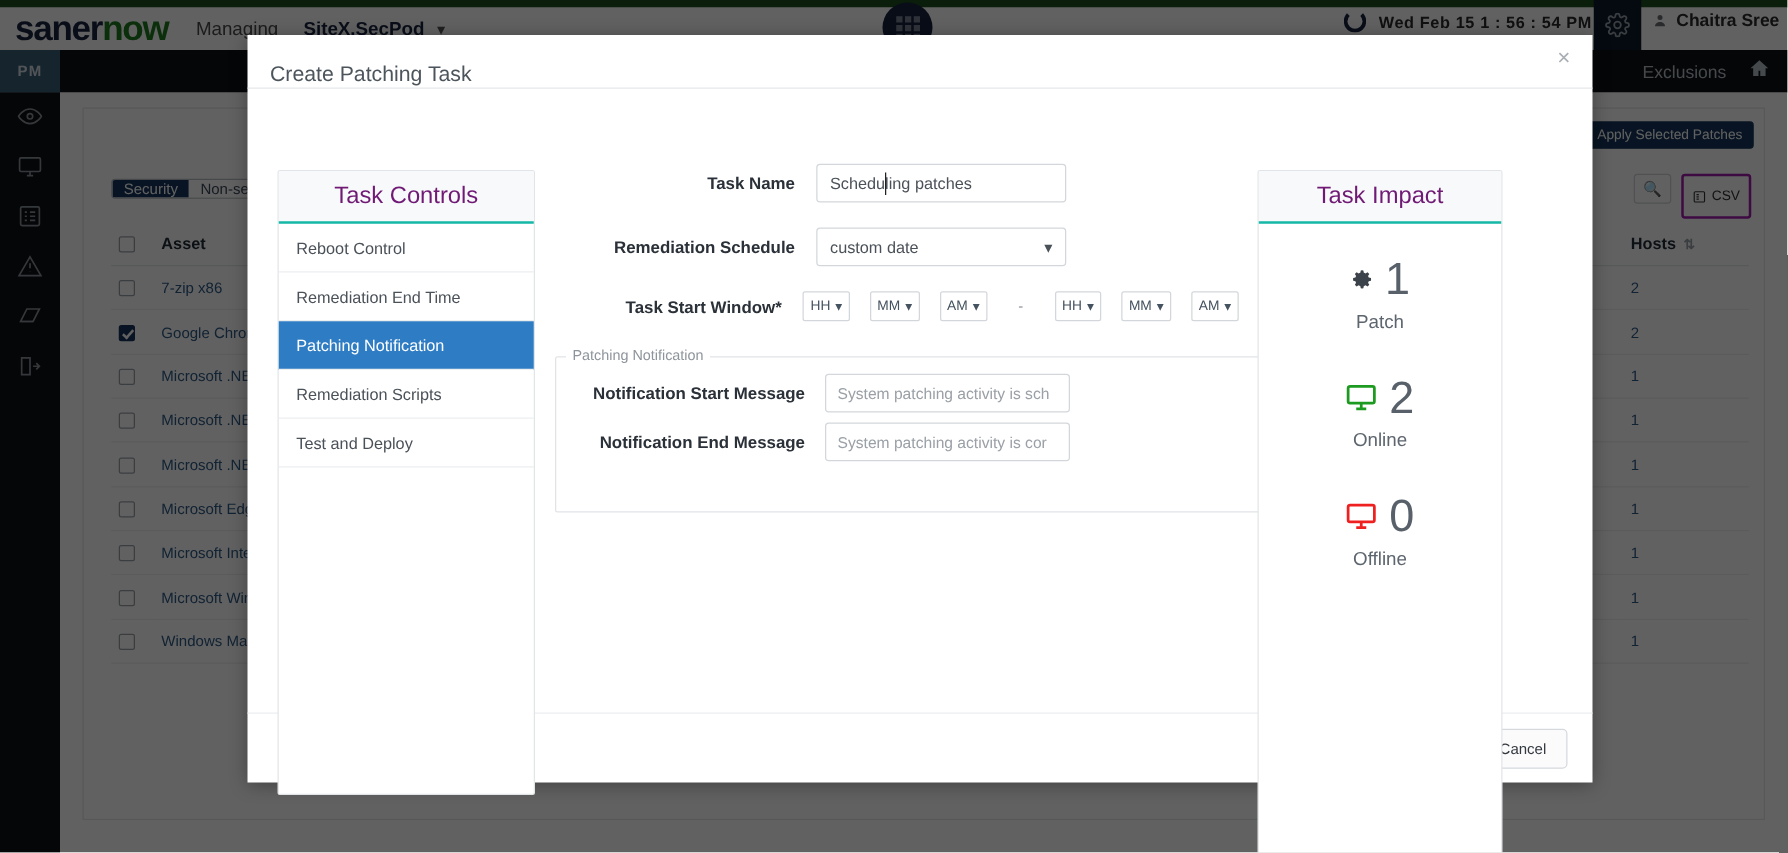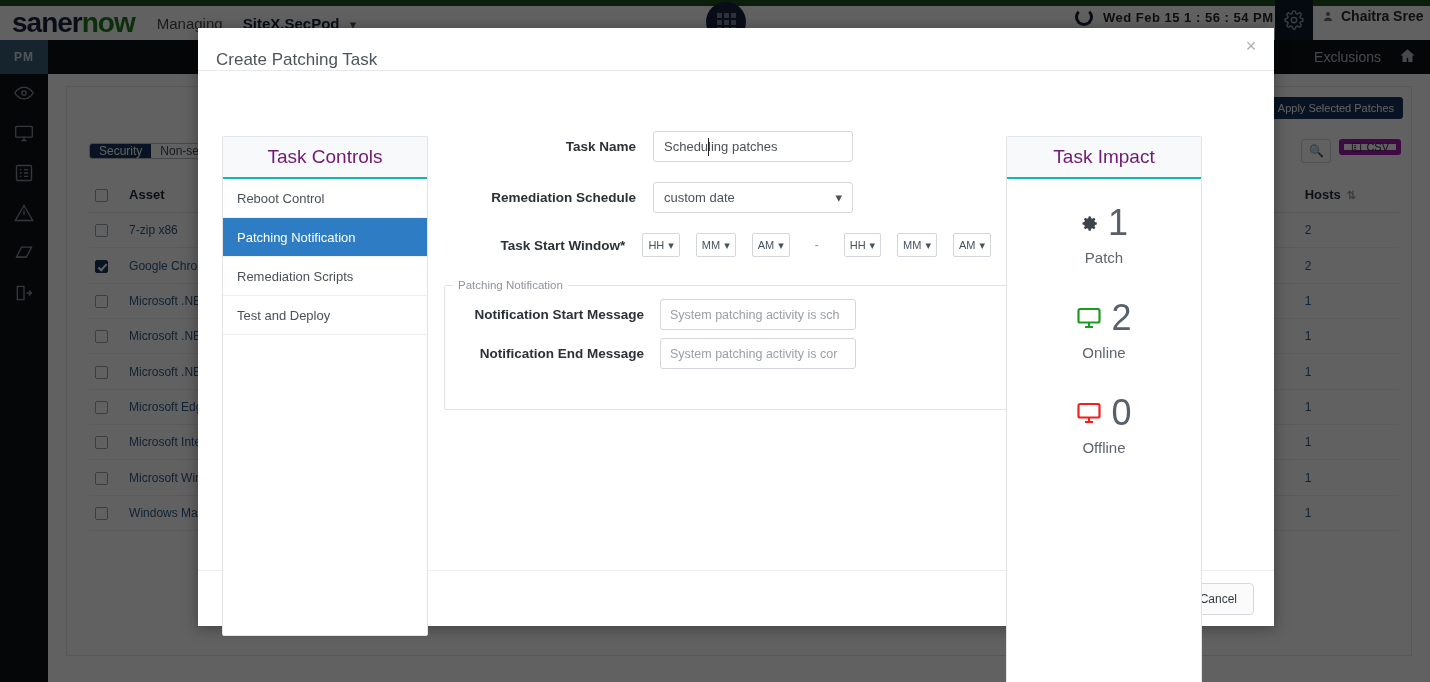--- a/index.html
+++ b/index.html
@@ -91,21 +91,21 @@
     font-size: 11px; padding: 4px 8px; border-radius: 3px;
     background: #17365d; color: #fff; border: 1px solid #17365d; white-space: nowrap;
   }
   .search-row { position: absolute; right: 10px; top: 52px; display: flex; gap: 8px; }
   .icon-btn {
     width: 30px; height: 24px; border: 1px solid #cfd4d8; border-radius: 3px;
     background: #fff; display: flex; align-items: center; justify-content: center;
     font-size: 12px; color: #444;
   }
   .csv-btn {
-    height: 16px; border: 5px solid #a21caf; border-radius: 3px; background: #fff;
+    height: 36px; border: 2px solid #a21caf; border-radius: 3px; background: #fff;
     display: flex; align-items: center; gap: 4px; padding: 0 7px; font-size: 11px; color: #333;
   }
 
   .seg {
     position: absolute; left: 22px; top: 56px; display: flex;
     border: 1px solid #b9bec4; border-radius: 3px; overflow: hidden;
   }
   .seg div { font-size: 12px; padding: 0 9px; background: #fff; color: #3a4a5a; }
   .seg div.active { background: #17365d; color: #fff; }
 
@@ -452,20 +452,21 @@
       <div class="modal-title">Create Patching Task</div>
       <div class="modal-close">×</div>
     </div>
 
     <div class="modal-body">
 
       <div class="card" id="task-controls">
         <div class="card-head">Task Controls</div>
         <div id="tc-list">
             <div class="tc-item">Reboot Control</div>
+            <div class="tc-item">Remediation End Time</div>
             <div class="tc-item active">Patching Notification</div>
             <div class="tc-item">Remediation Scripts</div>
             <div class="tc-item">Test and Deploy</div>
           </div>
       </div>
 
       <div class="form">
 
         <div class="frow">
           <div class="flabel">Task Name</div>

